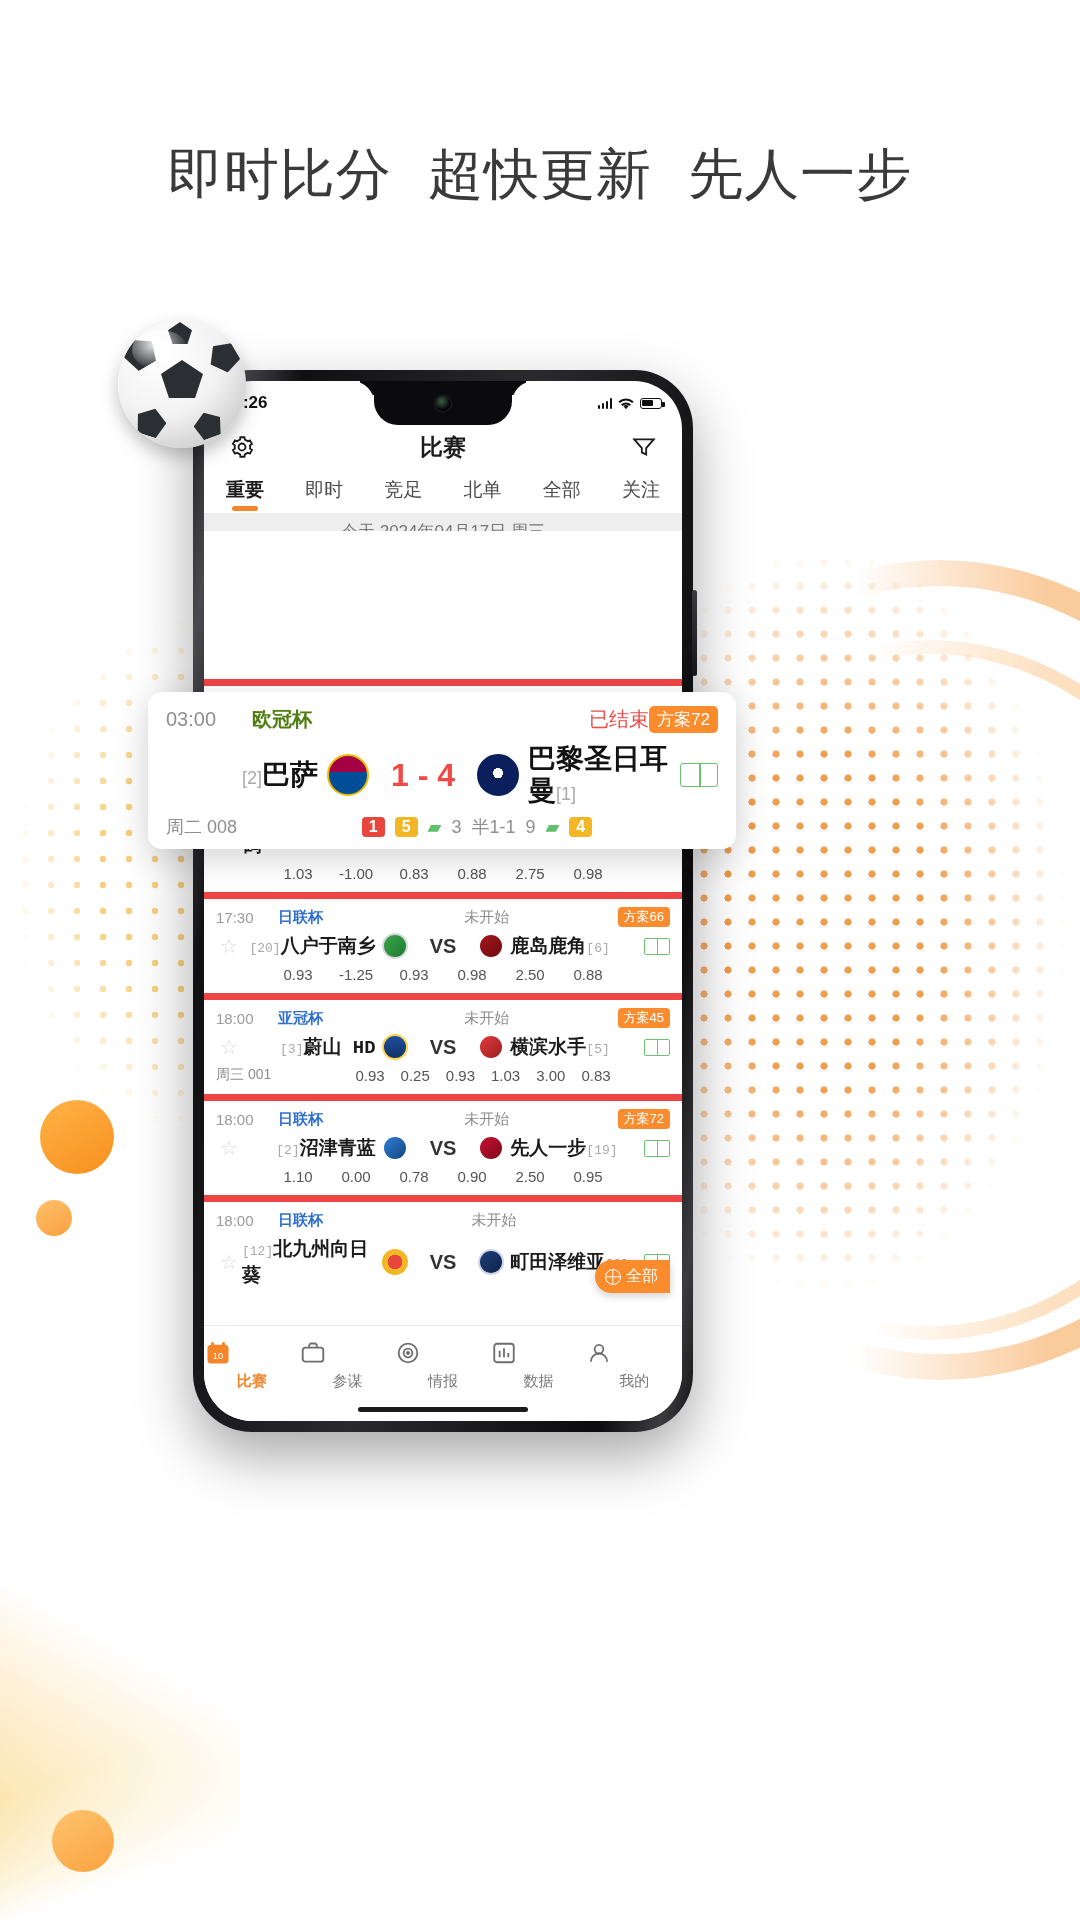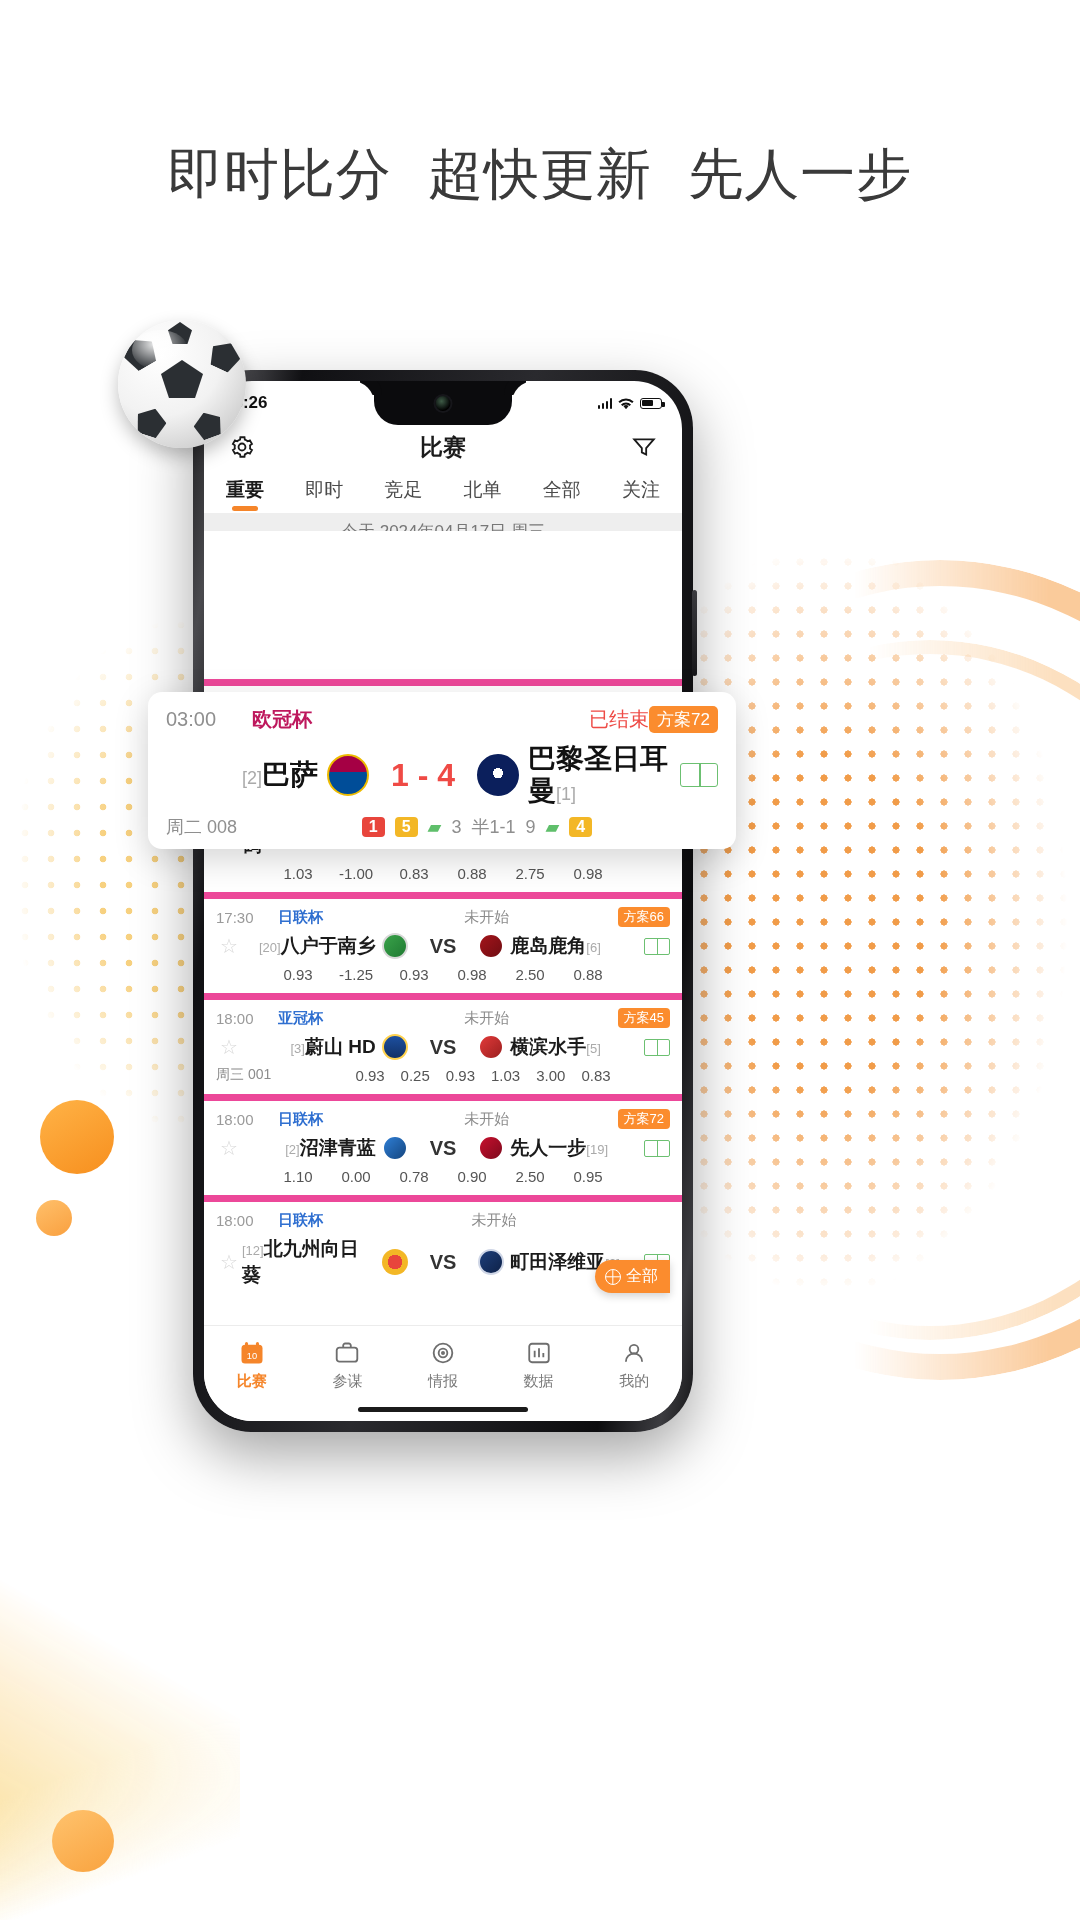--- a/index.html
+++ b/index.html
@@ -162,39 +162,39 @@
     content:""; position:absolute; left:50%; transform:translateX(-50%); bottom:2px;
     width:26px; height:5px; border-radius:3px; background:#f5852a;
   }
 
   .datebar {
     background:#eeeeee; text-align:center; font-size:17px; color:#777;
     padding:7px 0;
   }
 
   
-  .list { background:#ec4899; }
+  .list { background:#ef4444; }
   .match {
     background:#fff; margin:0 0 7px; padding:8px 12px 10px;
   }
   .m-top { display:flex; align-items:center; font-size:15px; }
   .m-time { color:#9a9a9a; width:62px; }
   .m-league { color:#2f6fd0; font-weight:bold; margin-left:0; width:78px; }
   .m-status { flex:1; text-align:center; color:#e8473f; }
   .m-status.grey { color:#8c8c8c; }
   .m-plan {
     background:#fb8c2e; color:#fff; font-size:13px;
     border-radius:4px; padding:1px 6px;
   }
   .m-mid { display:flex; align-items:center; margin-top:6px; }
   .star { width:26px; color:#d8d8d8; font-size:20px; text-align:center; }
   .t-home, .t-away { display:flex; align-items:center; gap:6px; }
   .t-home { flex:1; justify-content:flex-end; }
   .t-away { flex:1; justify-content:flex-start; }
-  .tname { font-size:19px; font-weight:bold; color:#1b1b1b; }
+  .tname { font-size:19px; font-weight:bold; color:#1b1b1b;font-family:Liberation Mono, monospace; }
   .rank { font-size:13px; color:#aaa; font-weight:normal; }
   .score { font-size:26px; font-weight:bold; color:#ee4b46; margin:0 14px; white-space:nowrap; }
   .vs { font-size:20px; font-weight:bold; color:#333; margin:0 22px; }
   .crest { width:26px; height:26px; border-radius:50%; flex:none; }
   .m-bottom { display:flex; align-items:center; margin-top:6px; font-size:14px; color:#8c8c8c; }
   .m-no { width:80px; }
   .m-stats { flex:1; display:flex; align-items:center; justify-content:center; gap:7px; }
   .chip { color:#fff; font-size:12px; font-weight:bold; border-radius:3px; padding:1px 5px; }
   .chip.yel { background:#f3b726; }
   .corner { color:#5fbf6b; font-size:14px; }
@@ -204,21 +204,21 @@
   .fieldicon:after{ content:""; position:absolute; left:50%; top:0; bottom:0; width:1.4px; background:#6cc071;}
 
   
   .float-card {
     position:absolute; left:148px; top:692px; width:588px; z-index:30;
     background:#fff; border-radius:14px; padding:14px 18px 10px;
     box-shadow:0 10px 34px rgba(0,0,0,.17);
   }
   .fc-top { display:flex; align-items:center; font-size:20px; }
   .fc-time { color:#8f8f8f; width:86px; }
-  .fc-league { color:#be185d; font-weight:bold; }
+  .fc-league { color:#4d7c0f; font-weight:bold; }
   .fc-status { flex:1; text-align:right; color:#ee4b46; }
   .fc-plan { background:#fb8c2e; color:#fff; font-size:17px; border-radius:5px; padding:2px 8px; }
   .fc-mid { display:flex; align-items:center; margin-top:10px; }
   .fc-team { display:flex; align-items:center; gap:9px; flex:1; }
   .fc-team.home { justify-content:flex-end; }
   .fc-name { font-size:28px; font-weight:bold; color:#121212; line-height:1.15; }
   .fc-rank { font-size:18px; color:#aaa; font-weight:normal; }
   .fc-score { font-size:32px; font-weight:bold; color:#ef4a45; margin:8px 22px; white-space:nowrap; }
   .fc-crest { width:42px; height:42px; border-radius:50%; flex:none; }
   .fc-bottom { display:flex; align-items:center; margin-top:8px; font-size:18px; color:#8f8f8f; }
@@ -256,21 +256,21 @@
   .globe:after{content:"";position:absolute;left:50%;top:0;bottom:0;width:1.4px;background:#fff;transform:translateX(-50%);}
   .globe:before{content:"";position:absolute;top:50%;left:0;right:0;height:1.4px;background:#fff;transform:translateY(-50%);}
 
   
   .bottomnav {
     position:absolute; left:0; right:0; bottom:0; height:96px; z-index:22;
     background:#fff; border-top:1px solid #ececec;
     display:flex; align-items:flex-start; padding-top:10px;
   }
   .nav-item { flex:1; text-align:center; }
-  .nav-ico { height:34px; display:flex; align-items:center; justify-content:center; }
+  .nav-ico { height:34px; display:flex; align-items:center; }
   .nav-label { font-size:15px; color:#7a7a7a; margin-top:2px; }
   .nav-item.active .nav-label { color:#f5852a; font-weight:bold; }
   .homebar {
     position:absolute; left:50%; transform:translateX(-50%); bottom:9px;
     width:170px; height:5px; border-radius:3px; background:#1b1b1b;
   }
   .clip { position:absolute; left:0; right:0; top:150px; bottom:96px; overflow:hidden; }
 </style>
 </head>
 <body>

